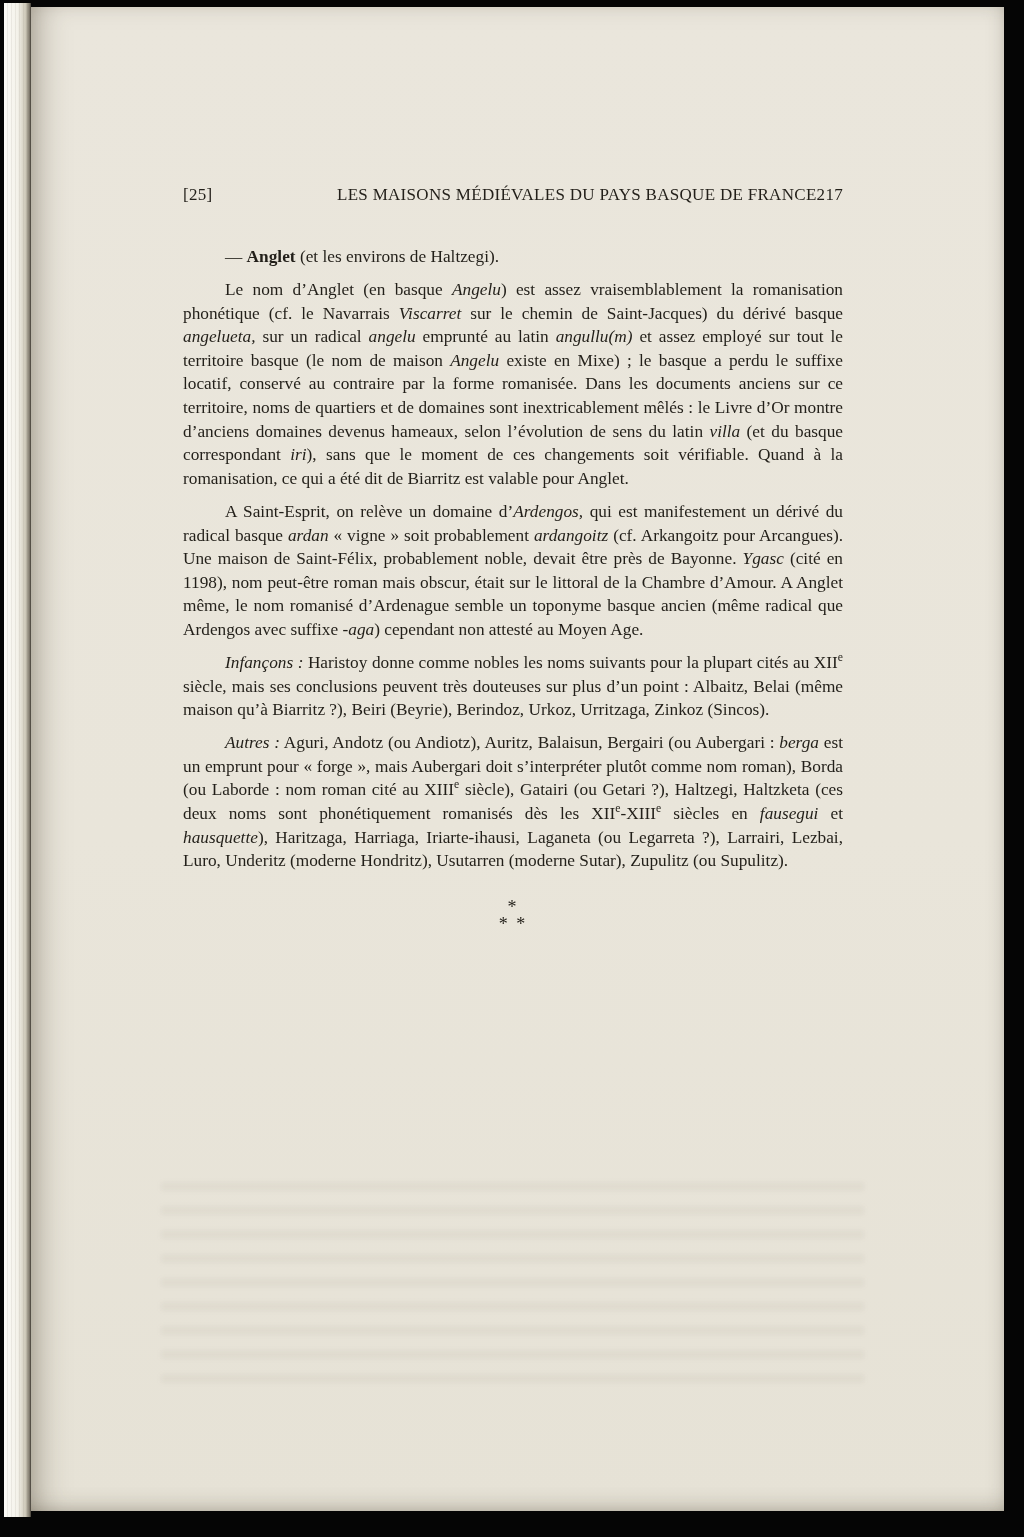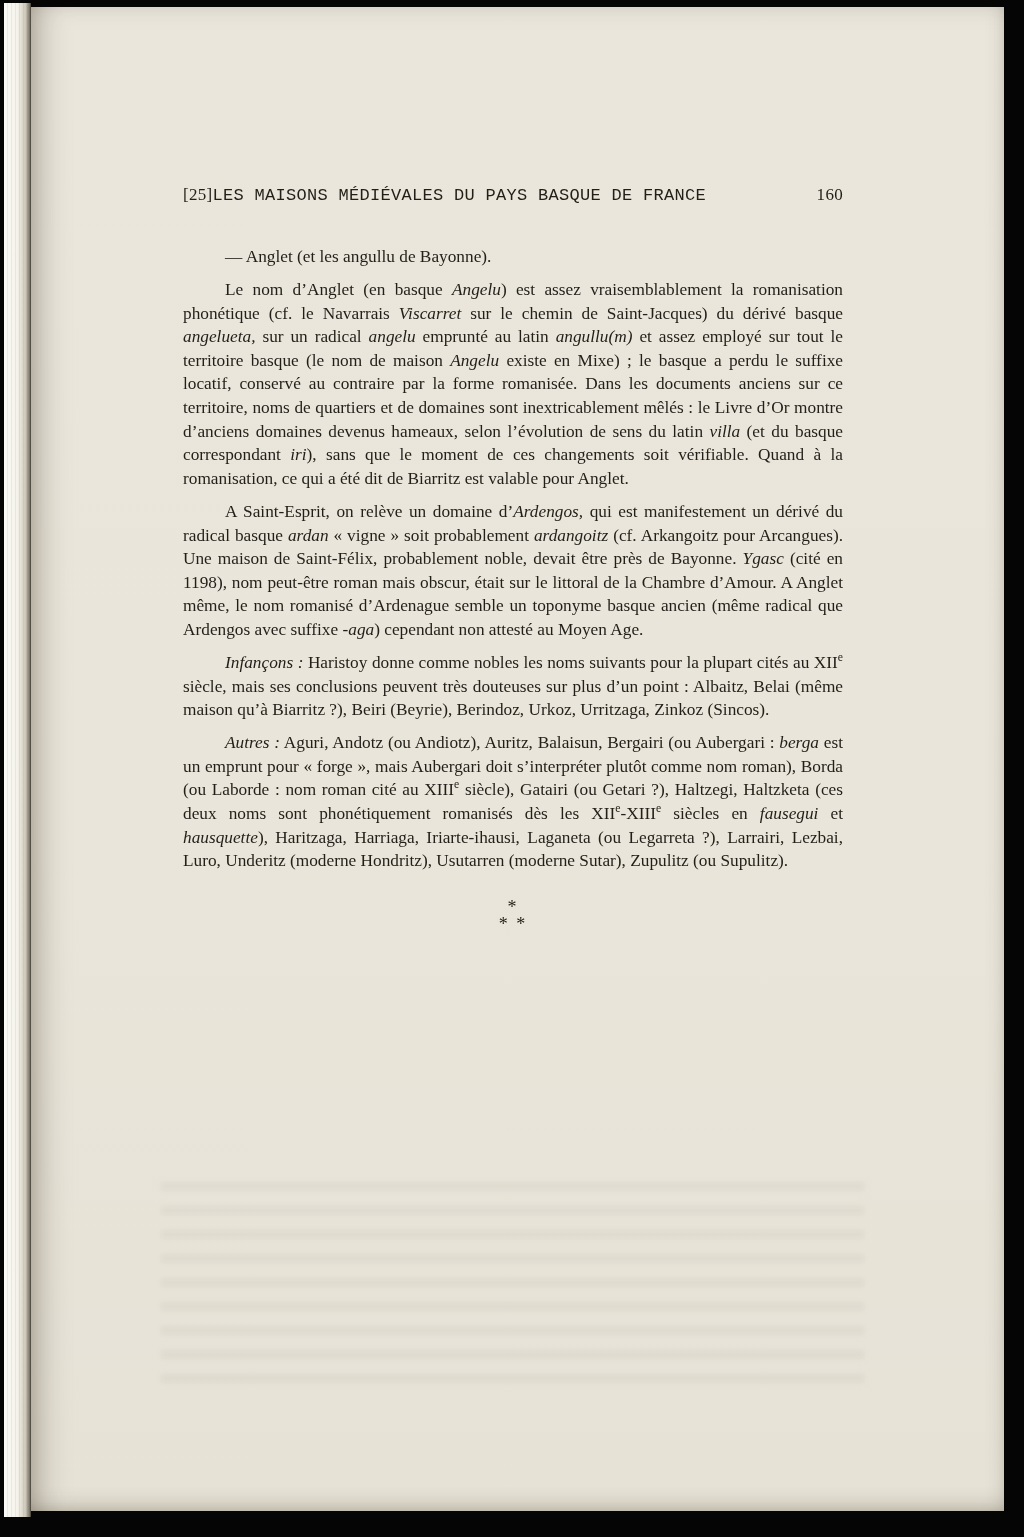--- a/index.html
+++ b/index.html
@@ -56,36 +56,35 @@
     display: flex;
     align-items: baseline;
     justify-content: space-between;
     font-size: 17px;
     letter-spacing: 0.3px;
     margin-bottom: 40px;
     white-space: nowrap;
   }
   .page-header .title {
     flex: 1;
-    text-align: left;
-    font-family: Liberation Mono, monospace;
+    text-align: right;
   }
   .article {
     font-size: 17.3px;
     line-height: 23.6px;
     text-align: justify;
   }
   .article p.para {
     margin: 0 0 9.5px 0;
   }
   .article p.para.indent {
     text-indent: 42px;
   }
   .it { font-style: italic; }
-  .bd { font-weight: normal; }
+  .bd { font-weight: bold; }
   sup {
     font-size: 0.68em;
     line-height: 0;
     vertical-align: super;
   }
   .separator {
     margin-top: 26px;
     text-align: center;
     font-size: 18px;
     line-height: 17px;
@@ -111,25 +110,25 @@
 
 <div class="scan">
   <div class="book-edge"></div>
   <div class="page">
     <div class="bleed"></div>
     <div class="content">
 
       <header class="page-header">
         <span>[25]</span>
         <span class="title">LES MAISONS MÉDIÉVALES DU PAYS BASQUE DE FRANCE</span>
-        <span>160</span>
+        <span>217</span>
       </header>
 
       <article class="article">
-          <p class="para indent"><span>— </span><span class="bd">Anglet</span><span> (et les angullu de Bayonne).</span></p>
+          <p class="para indent"><span>— </span><span class="bd">Anglet</span><span> (et les environs de Haltzegi).</span></p>
           <p class="para indent"><span>Le nom d’Anglet (en basque </span><span class="it">Angelu</span><span>) est assez vraisemblablement la romanisation phonétique (cf. le Navarrais </span><span class="it">Viscarret</span><span> sur le chemin de Saint-Jacques) du dérivé basque </span><span class="it">angelueta,</span><span> sur un radical </span><span class="it">angelu</span><span> emprunté au latin </span><span class="it">angullu(m)</span><span> et assez employé sur tout le territoire basque (le nom de maison </span><span class="it">Angelu</span><span> existe en Mixe) ; le basque a perdu le suffixe locatif, conservé au contraire par la forme romanisée. Dans les documents anciens sur ce territoire, noms de quartiers et de domaines sont inextricablement mêlés : le Livre d’Or montre d’anciens domaines devenus hameaux, selon l’évolution de sens du latin </span><span class="it">villa</span><span> (et du basque correspondant </span><span class="it">iri</span><span>), sans que le moment de ces changements soit vérifiable. Quand à la romanisation, ce qui a été dit de Biarritz est valable pour Anglet.</span></p>
           <p class="para indent"><span>A Saint-Esprit, on relève un domaine d’</span><span class="it">Ardengos,</span><span> qui est manifestement un dérivé du radical basque </span><span class="it">ardan</span><span> « vigne » soit probablement </span><span class="it">ardangoitz</span><span> (cf. Arkangoitz pour Arcangues). Une maison de Saint-Félix, probablement noble, devait être près de Bayonne. </span><span class="it">Ygasc</span><span> (cité en 1198), nom peut-être roman mais obscur, était sur le littoral de la Chambre d’Amour. A Anglet même, le nom romanisé d’Ardenague semble un toponyme basque ancien (même radical que Ardengos avec suffixe </span><span class="it">-aga</span><span>) cependant non attesté au Moyen Age.</span></p>
           <p class="para indent"><span class="it">Infançons :</span><span> Haristoy donne comme nobles les noms suivants pour la plupart cités au XII</span><sup>e</sup><span> siècle, mais ses conclusions peuvent très douteuses sur plus d’un point : Albaitz, Belai (même maison qu’à Biarritz ?), Beiri (Beyrie), Berindoz, Urkoz, Urritzaga, Zinkoz (Sincos).</span></p>
           <p class="para indent"><span class="it">Autres :</span><span> Aguri, Andotz (ou Andiotz), Auritz, Balaisun, Bergairi (ou Aubergari : </span><span class="it">berga</span><span> est un emprunt pour « forge », mais Aubergari doit s’interpréter plutôt comme nom roman), Borda (ou Laborde : nom roman cité au XIII</span><sup>e</sup><span> siècle), Gatairi (ou Getari ?), Haltzegi, Haltzketa (ces deux noms sont phonétiquement romanisés dès les XII</span><sup>e</sup><span>-XIII</span><sup>e</sup><span> siècles en </span><span class="it">fausegui</span><span> et </span><span class="it">hausquette</span><span>), Haritzaga, Harriaga, Iriarte-ihausi, Laganeta (ou Legarreta ?), Larrairi, Lezbai, Luro, Underitz (moderne Hondritz), Usutarren (moderne Sutar), Zupulitz (ou Supulitz).</span></p>
         </article>
 
       <div class="separator">
         <div>*</div>
         <div>* *</div>
       </div>

